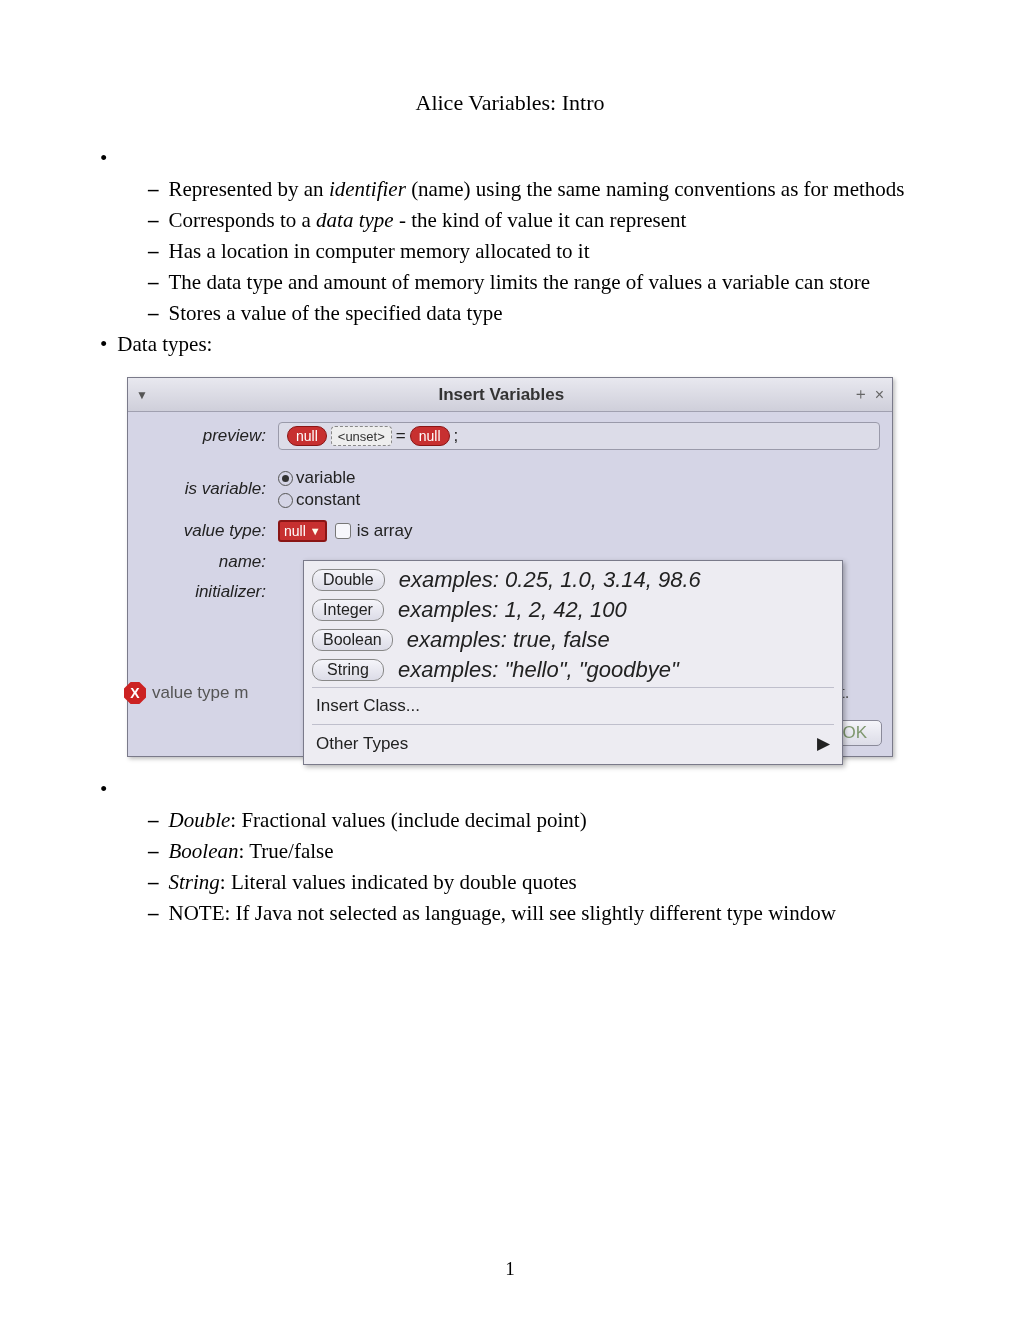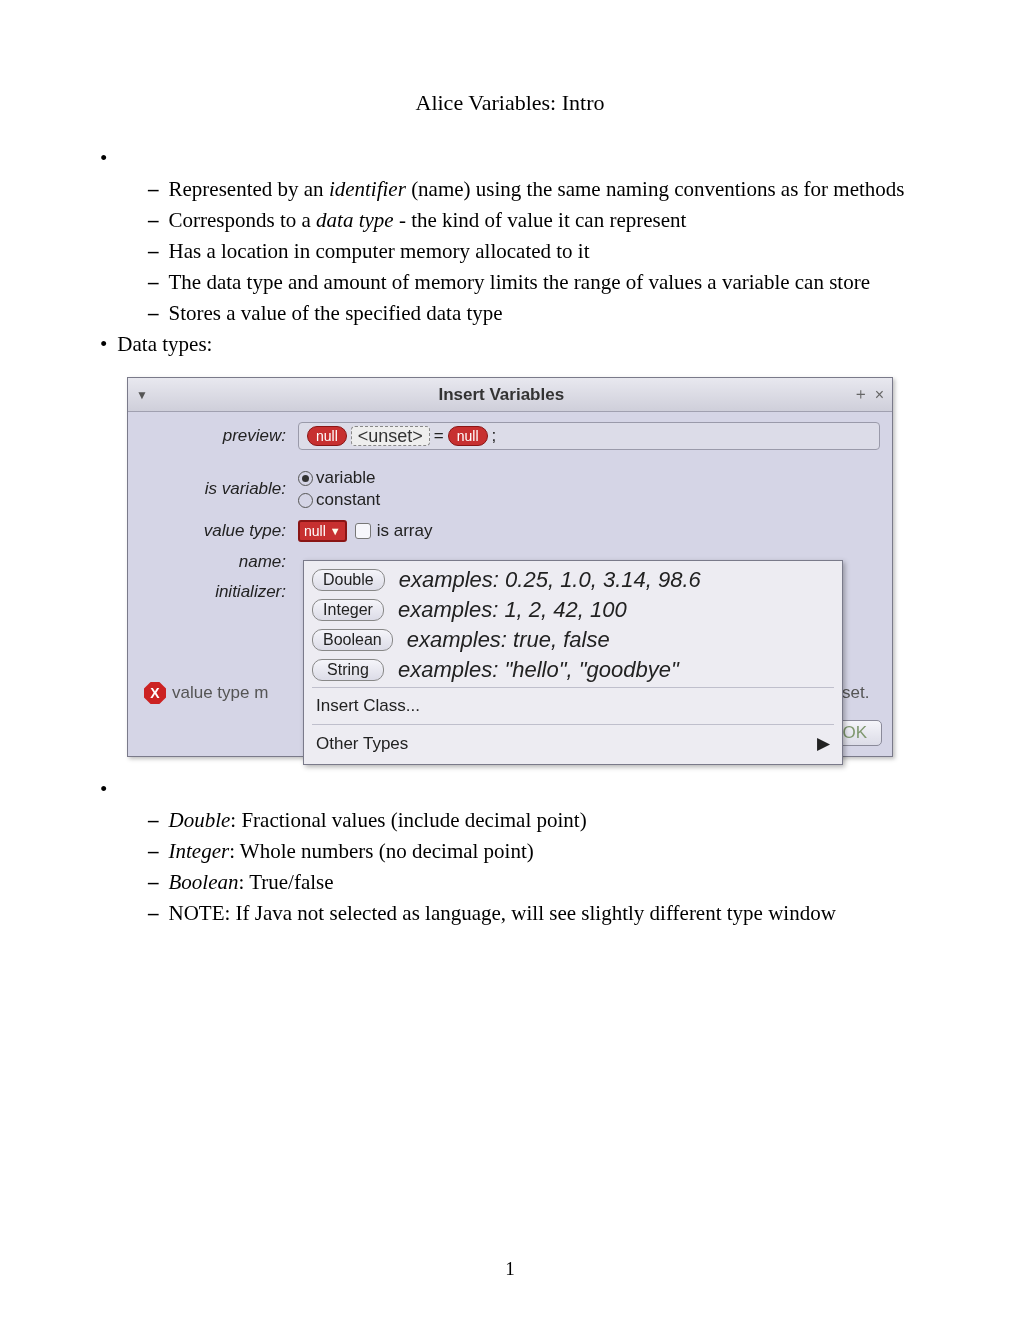--- a/index.html
+++ b/index.html
@@ -59,21 +59,21 @@
       font-weight: bold;
       color: #333;
     }
     .titlebar .tb-btn {
       color: #666;
       font-size: 16px;
       margin-left: 6px;
       cursor: default;
     }
     .dialog-body {
-      padding: 10px 12px 10px 20px;
+      padding: 10px 12px 10px 0;
       position: relative;
     }
     .row {
       display: flex;
       align-items: center;
       margin-bottom: 10px;
     }
     .row-label {
       width: 150px;
       text-align: right;
@@ -103,21 +103,21 @@
       font-size: 14px;
     }
     .unset-chip {
       display: inline-flex;
       align-items: center;
       border: 1px dashed #888;
       background: #eee;
       border-radius: 4px;
       padding: 0 6px;
       height: 20px;
-      font-size: 18px;
+      font-size: 13px;
       color: #333;
     }
     .eq { font-size: 17px; }
     .radio-col { display: flex; flex-direction: column; gap: 2px; }
     .radio-item { display: flex; align-items: center; gap: 3px; }
     .radio-outer {
       width: 15px; height: 15px; border: 1px solid #555; border-radius: 50%;
       display: inline-flex; align-items: center; justify-content: center;
     }
     .radio-dot { width: 7px; height: 7px; background: #333; border-radius: 50%; }
@@ -327,24 +327,24 @@
   </div>
 </div>
 
 <ul class="top" style="margin-left:0;">
   <li style="list-style:none;">
     <ul class="sub">
       <li>
           <span class="item-text"><span class="italic">Double</span><span>: Fractional values (include decimal point)</span></span>
         </li>
       <li>
-          <span class="item-text"><span class="italic">Integer</span><span>: Whole numbers (no decimal point)</span></span>
-        </li>
-      <li>
           <span class="item-text"><span class="italic">Boolean</span><span>: True/false</span></span>
+        </li>
+      <li>
+          <span class="item-text"><span class="italic">String</span><span>: Literal values indicated by double quotes</span></span>
         </li>
       <li>
           <span class="item-text justify">NOTE: If Java not selected as language, will see slightly different type window</span>
         </li>
     </ul>
   </li>
 </ul>
 
 <div class="pagenum">1</div>
 

